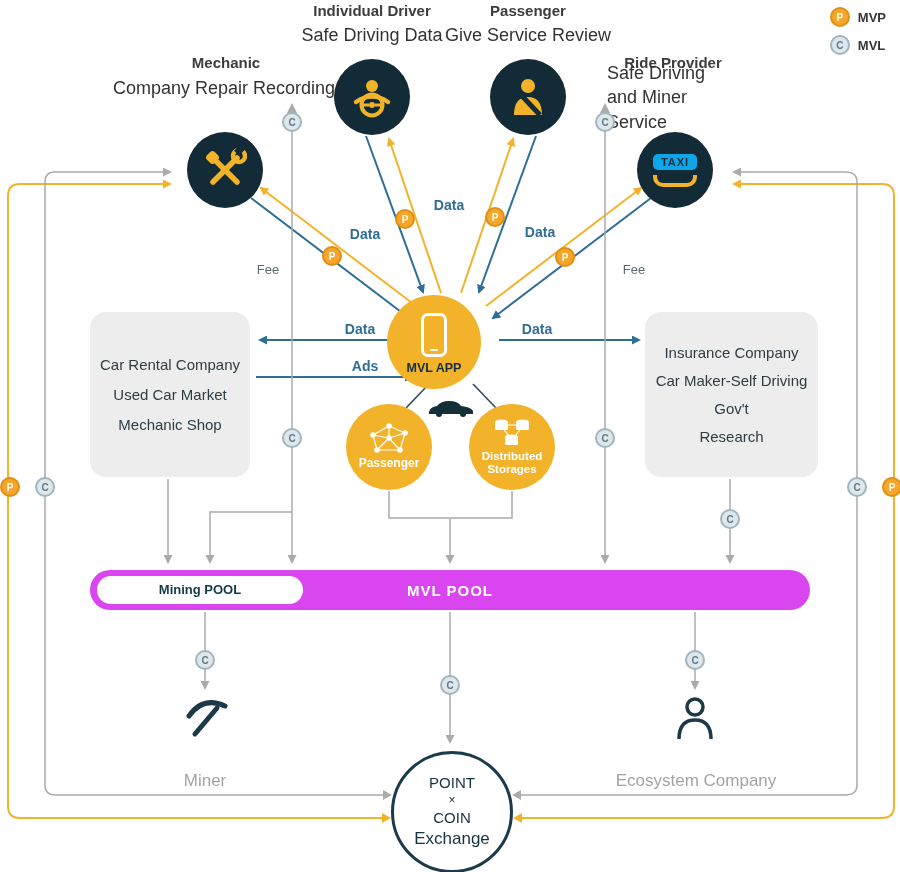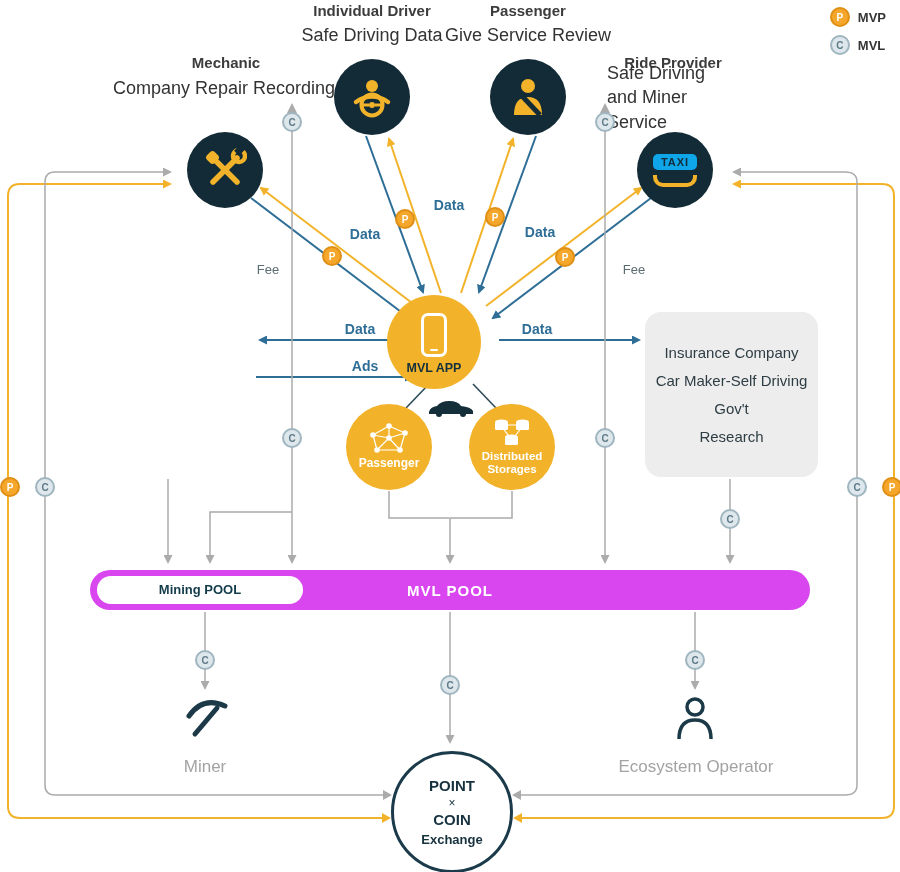--- a/index.html
+++ b/index.html
@@ -22,24 +22,24 @@
             background:#d946ef;border-radius:20px;z-index:3;}
   .mining-pill{position:absolute;left:7px;top:6px;width:206px;height:28px;background:#fff;
                border-radius:14px;font-size:13px;font-weight:bold;color:#123B4A;
                line-height:28px;text-align:center;}
   .pool-label{position:absolute;inset:0;display:flex;align-items:center;justify-content:center;
               color:#fff;font-weight:bold;font-size:15px;letter-spacing:1px;}
   .exchange{position:absolute;left:391px;top:751px;width:122px;height:122px;background:#fff;
             border:3px solid #1B3B4A;border-radius:50%;display:flex;flex-direction:column;
             align-items:center;justify-content:center;z-index:4;color:#17323F;
             box-sizing:border-box;}
-  .exchange .big{font-weight:bold;font-size:15px;line-height:1.35;}
+  .exchange .big{font-weight:normal;font-size:15px;line-height:1.35;}
   .exchange .x{font-size:12px;line-height:1.2;}
   .gray-label{position:absolute;transform:translate(-50%,-50%);font-size:17px;color:#A3A3A3;
-              white-space:nowrap;z-index:4;}
+              white-space:nowrap;z-index:4;margin-top:14px;}
   .coin{position:absolute;width:20px;height:20px;border-radius:50%;display:flex;
         align-items:center;justify-content:center;font-size:10px;font-weight:bold;
         transform:translate(-50%,-50%);box-sizing:border-box;z-index:5;}
   .coin.p{background:#F4A72A;border:2px solid #E08F15;color:#fff;}
   .coin.c{background:#DEE7EB;border:2px solid #9FB5BF;color:#5E7A88;}
   .coin.inline{position:static;transform:none;}
   .edge-label{position:absolute;transform:translate(-50%,-50%);font-weight:bold;font-size:14px;
               color:#2E6E96;z-index:4;white-space:nowrap;}
   .edge-label.fee{color:#5B6B72;font-weight:normal;font-size:13px;}
   .legend{position:absolute;top:7px;right:14px;display:flex;flex-direction:column;gap:8px;z-index:6;}
@@ -225,20 +225,25 @@
     </svg>
     <div class="chain-label storage-label">Distributed Storages</div>
   </div>
 
   <svg class="abs-icon" style="left:426px;top:398px" width="50" height="20" viewBox="0 0 50 20">
     <path d="M3,14 Q4,9 11,8 Q15,3 23,3 Q32,3 35,8 Q45,9 47,13 L47,16 L3,16 Z" fill="#152F3A"></path>
     <circle cx="13" cy="16" r="3" fill="#152F3A"></circle>
       <circle cx="37" cy="16" r="3" fill="#152F3A"></circle>
   </svg>
 
+  <div class="info-box" style="left:90px;top:312px;width:160px;height:165px">
+    <div>Car Rental Company</div>
+    <div>Used Car Market</div>
+    <div>Mechanic Shop</div>
+  </div>
 
   <div class="info-box" style="left:645px;top:312px;width:173px;height:165px;gap:11px">
     <div>Insurance Company</div>
     <div>Car Maker-Self Driving</div>
     <div>Gov't</div>
     <div>Research</div>
   </div>
 
   <div class="pool-bar">
     <div class="mining-pill">Mining POOL</div>
@@ -248,27 +253,27 @@
   <svg class="abs-icon" style="left:183px;top:694px" width="46" height="46" viewBox="0 0 46 46">
     <path d="M12,40 L34,14" stroke="#1B3947" stroke-width="5" stroke-linecap="round"></path>
     <path d="M6,22 Q20,2 42,12" stroke="#1B3947" stroke-width="5" fill="none" stroke-linecap="round"></path>
   </svg>
   <div class="gray-label" style="left:205px;top:767px">Miner</div>
 
   <svg class="abs-icon" style="left:672px;top:694px" width="46" height="48" viewBox="0 0 46 48">
     <circle cx="23" cy="13" r="8" stroke="#1B3947" stroke-width="3.5" fill="none"></circle>
     <path d="M7,45 Q7,26 23,26 Q39,26 39,45" stroke="#1B3947" stroke-width="3.5" fill="none"></path>
   </svg>
-  <div class="gray-label" style="left:696px;top:767px">Ecosystem Operator</div>
+  <div class="gray-label" style="left:696px;top:767px">Ecosystem Company</div>
 
   <div class="exchange">
     <span class="big">POINT</span>
     <span class="x">×</span>
     <span class="big">COIN</span>
-    <span class="big" style="font-size:13px">Exchange</span>
+    <span class="big" style="font-size:17px">Exchange</span>
   </div>
 
   <div class="edge-label" style="left:365px;top:234px">Data</div>
   <div class="edge-label" style="left:449px;top:205px">Data</div>
   <div class="edge-label" style="left:540px;top:232px">Data</div>
   <div class="edge-label" style="left:360px;top:329px">Data</div>
   <div class="edge-label" style="left:365px;top:366px">Ads</div>
   <div class="edge-label" style="left:537px;top:329px">Data</div>
   <div class="edge-label fee" style="left:268px;top:269px">Fee</div>
   <div class="edge-label fee" style="left:634px;top:269px">Fee</div>

